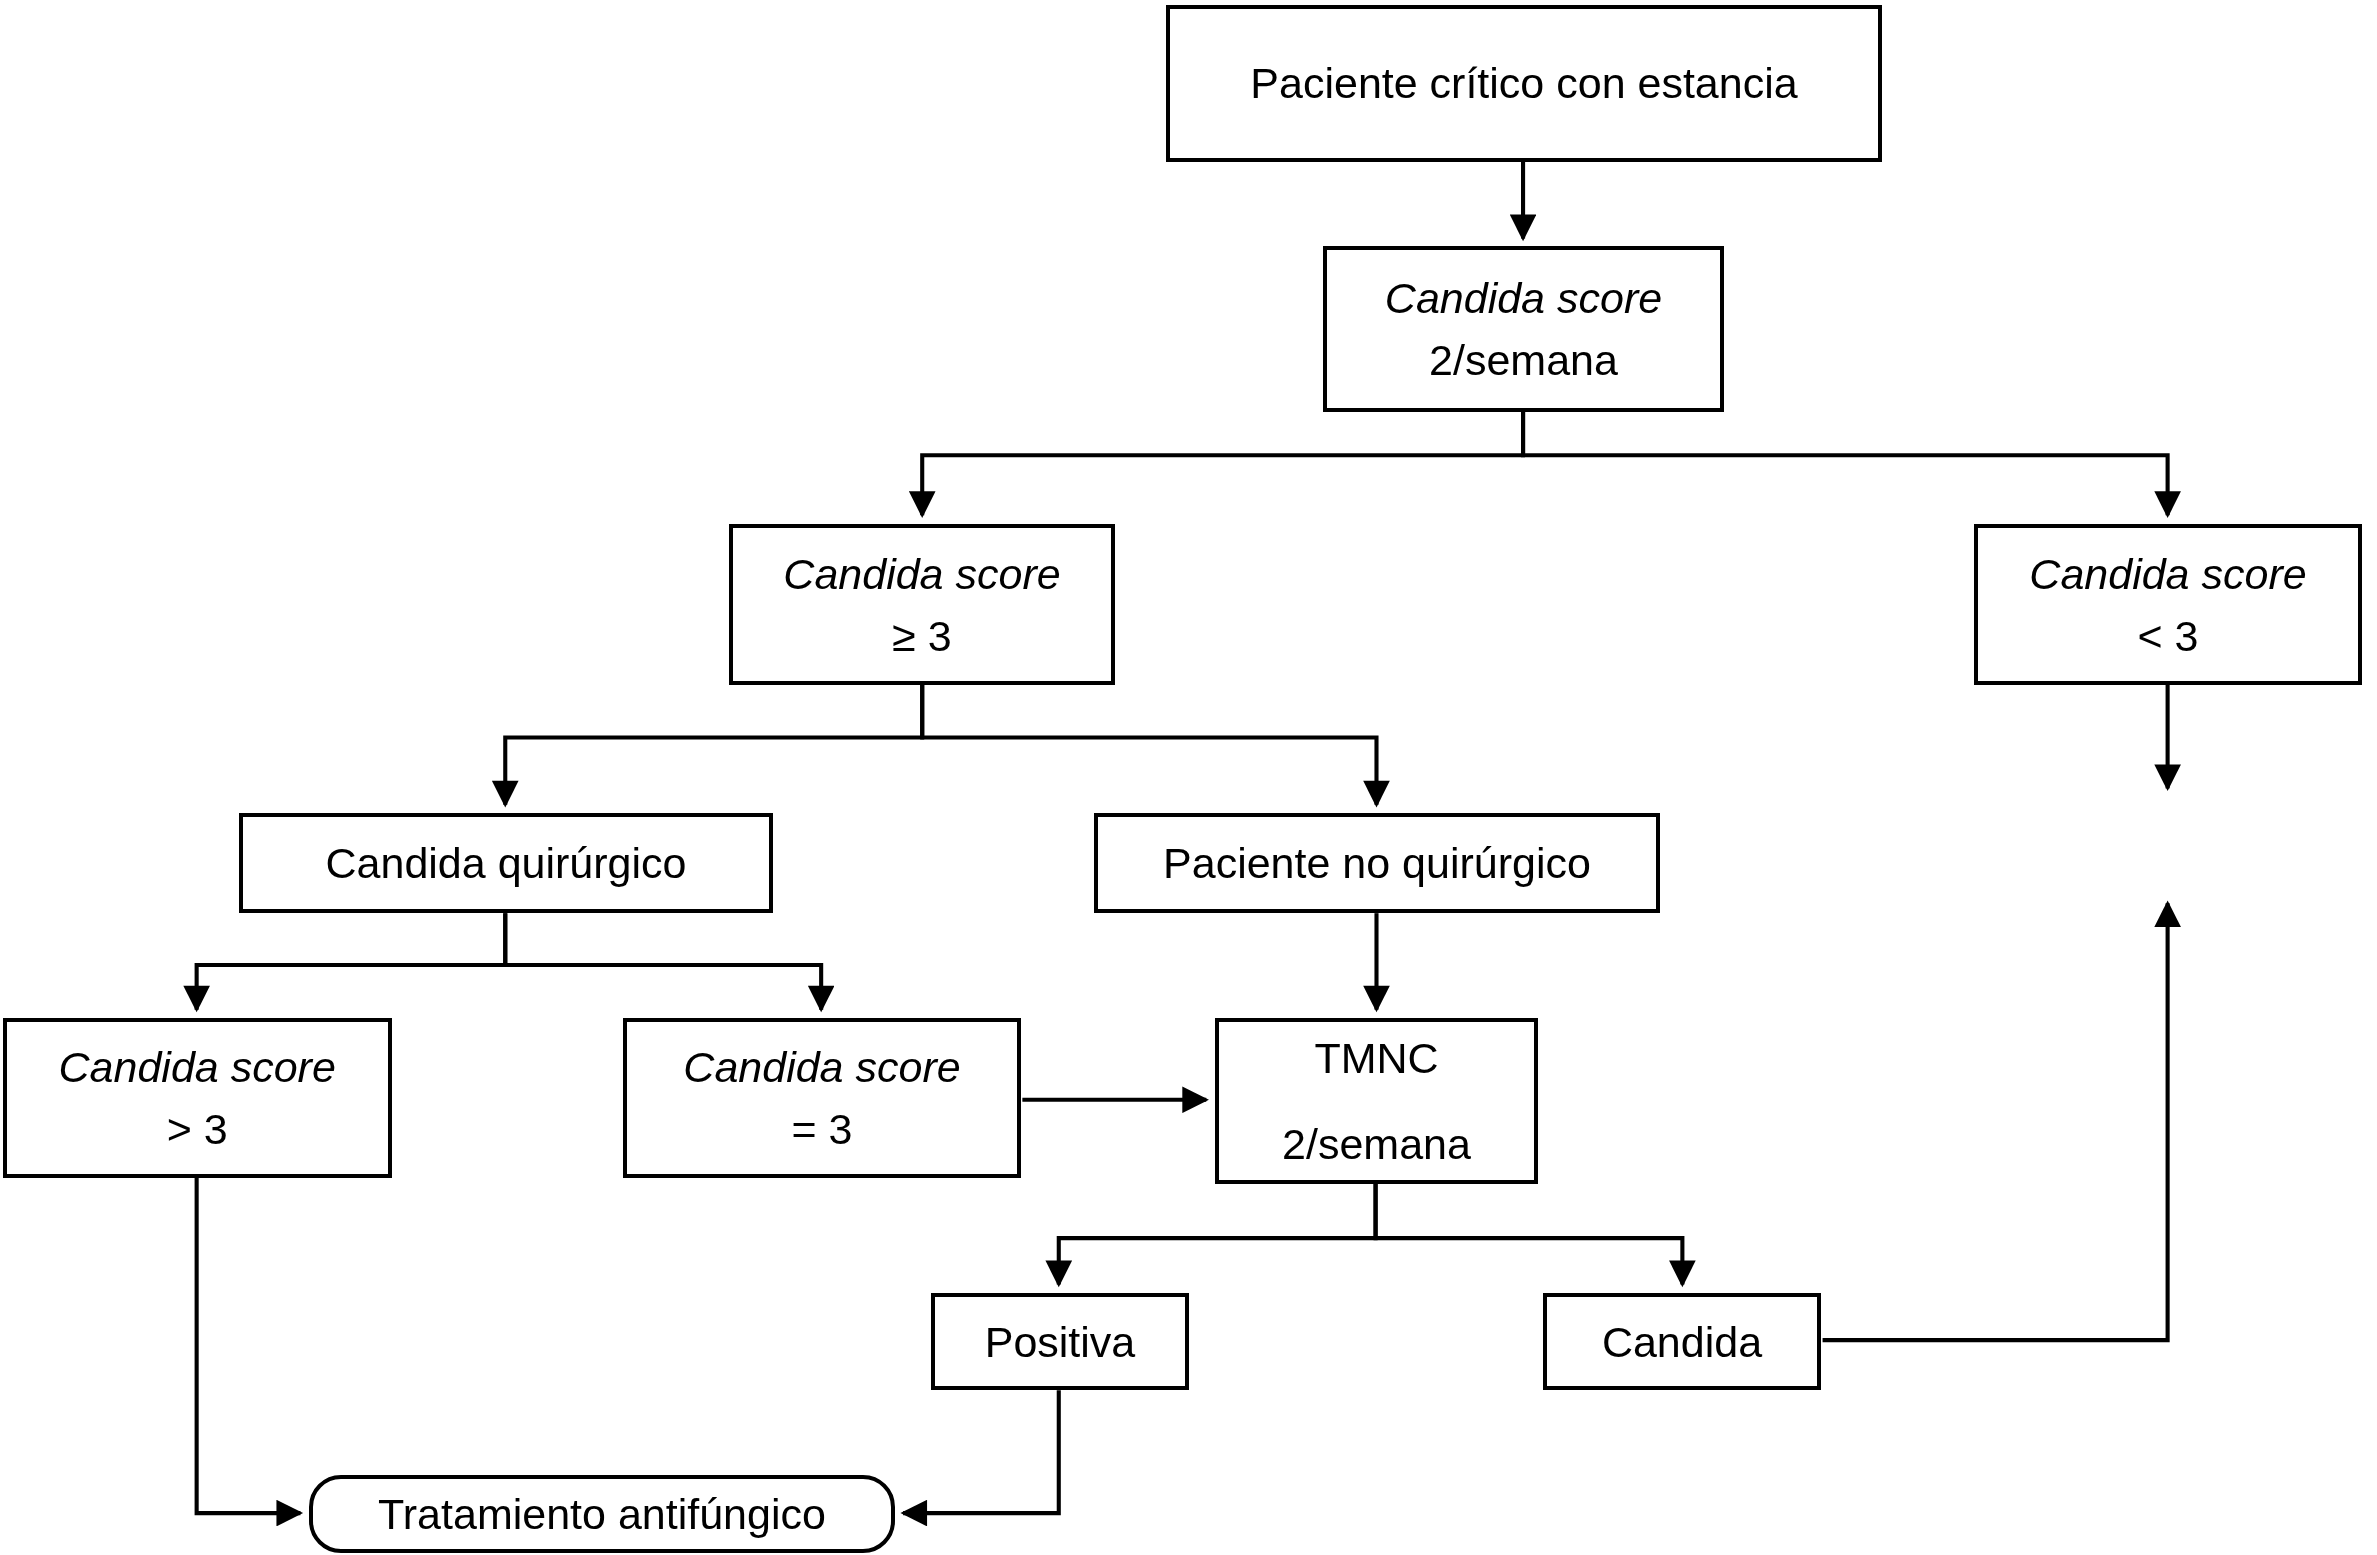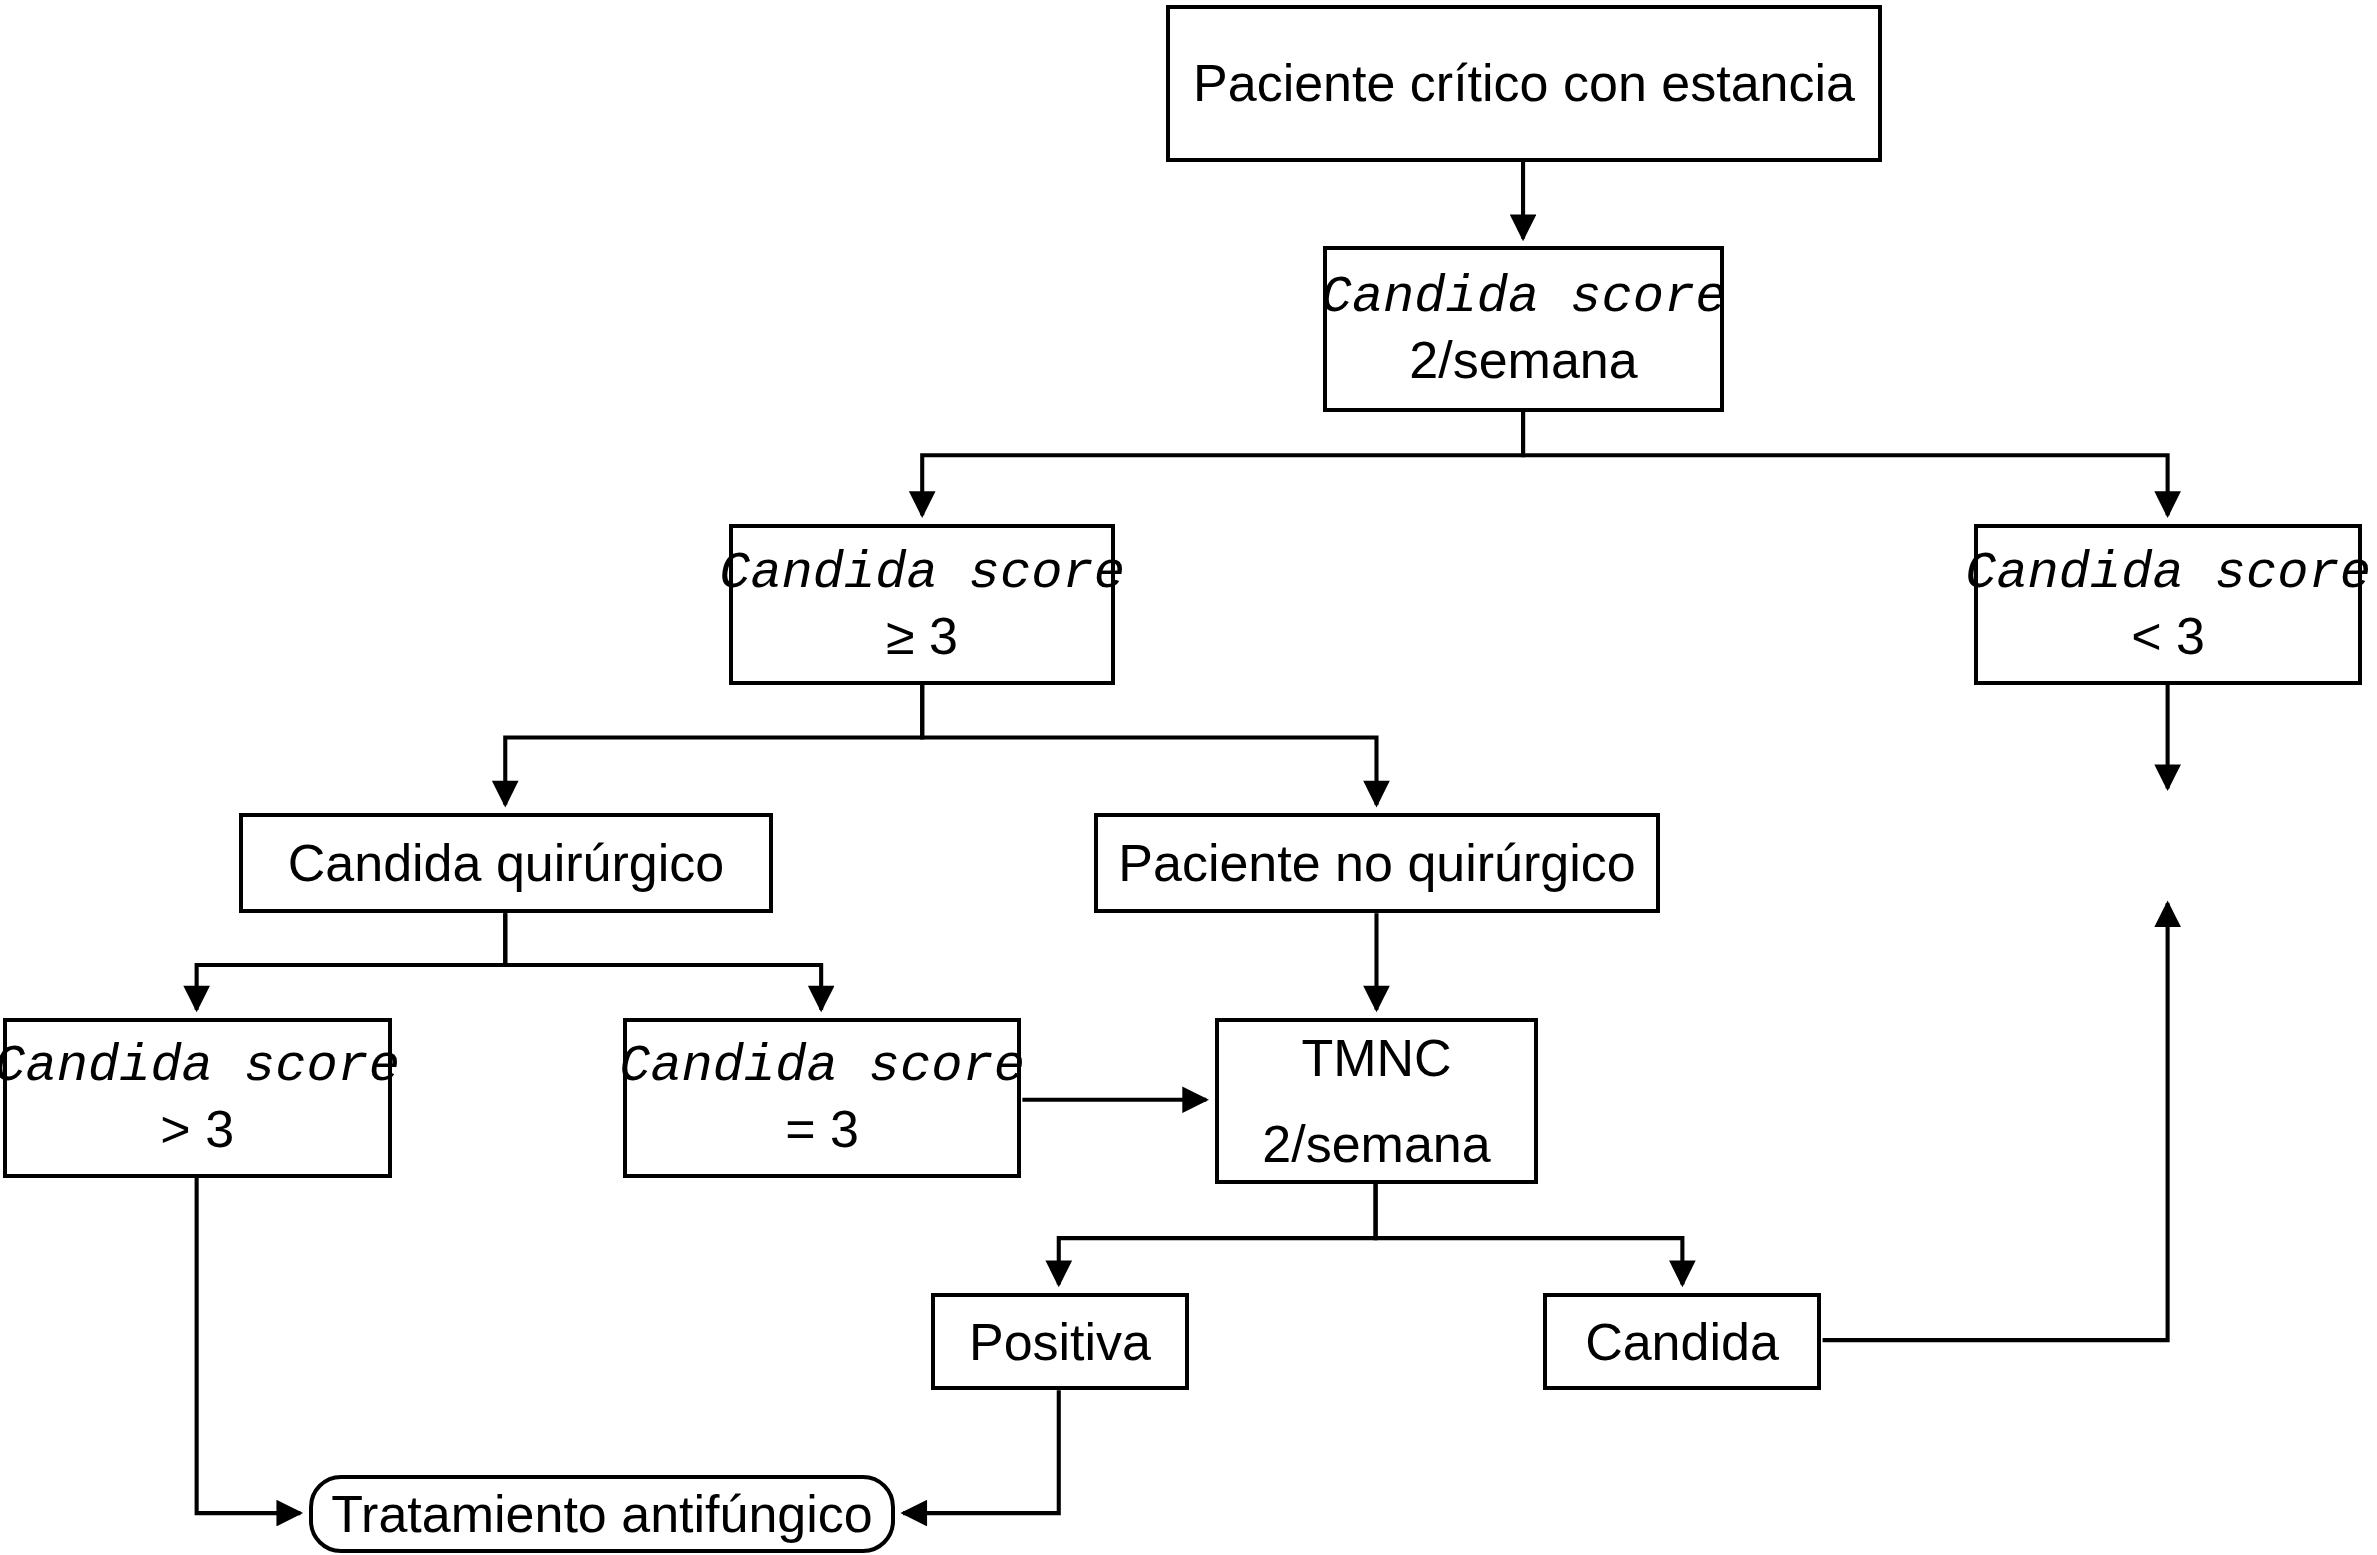--- a/index.html
+++ b/index.html
@@ -25,26 +25,26 @@
   .node {
     position: absolute;
     box-sizing: border-box;
     border: 4.6px solid #000000;
     background: #ffffff;
     display: flex;
     flex-direction: column;
     align-items: center;
     justify-content: center;
     text-align: center;
-    font-size: 52px;
+    font-size: 43px;
     line-height: 62px;
     z-index: 2;
   }
   .node .ln { display: block; white-space: nowrap; }
-  .node .it { font-style: italic; font-family: Liberation Mono, monospace; }
+  .node .it { font-style: italic; }
   polyline, line {
     fill: none;
     stroke: #000000;
     stroke-width: 4.5;
   }
 </style>
 </head>
 <body>
 
 <div id="canvas">

